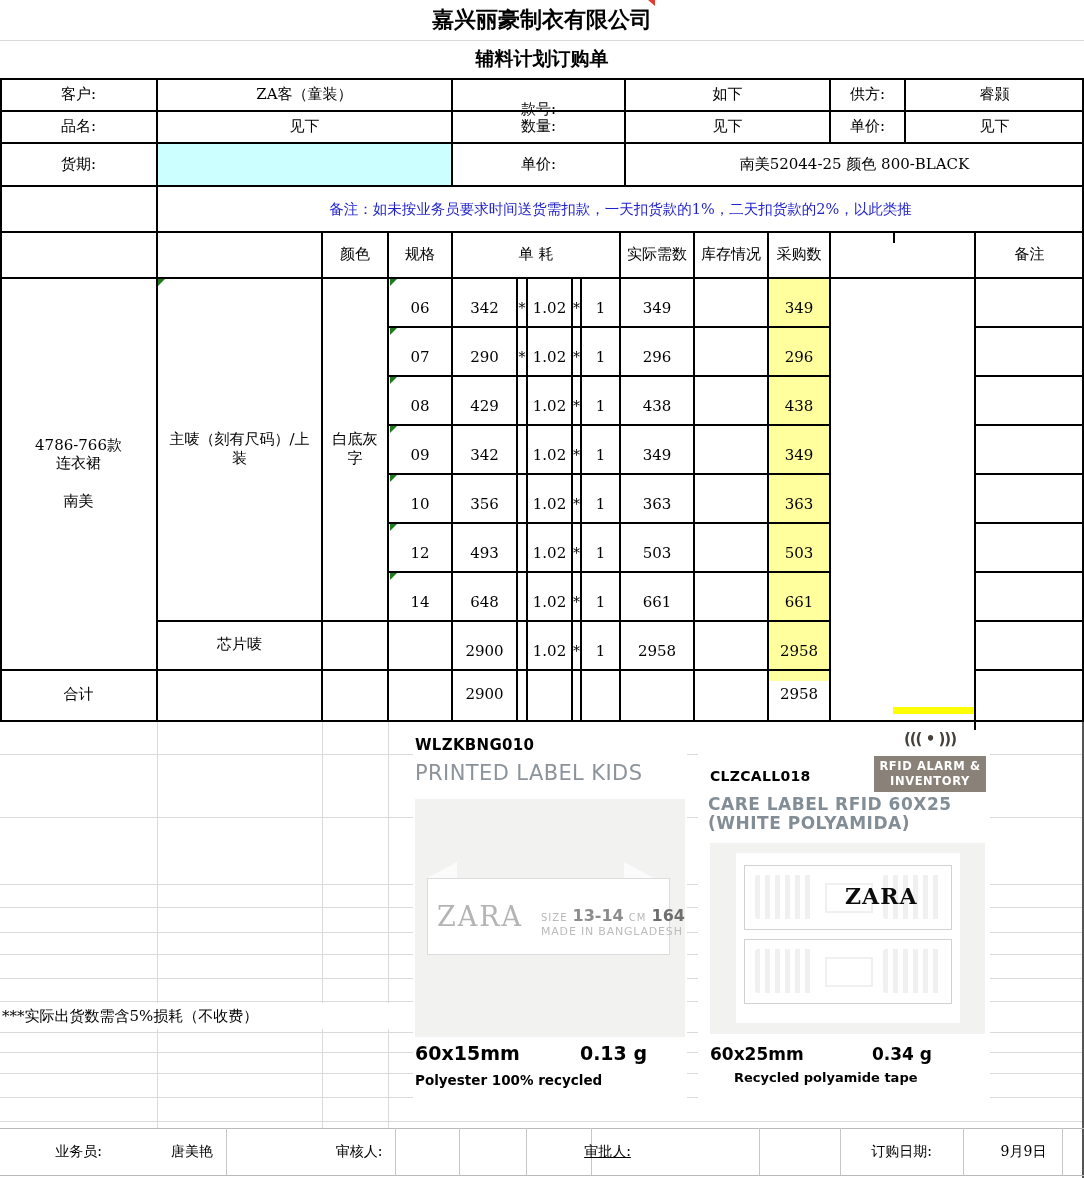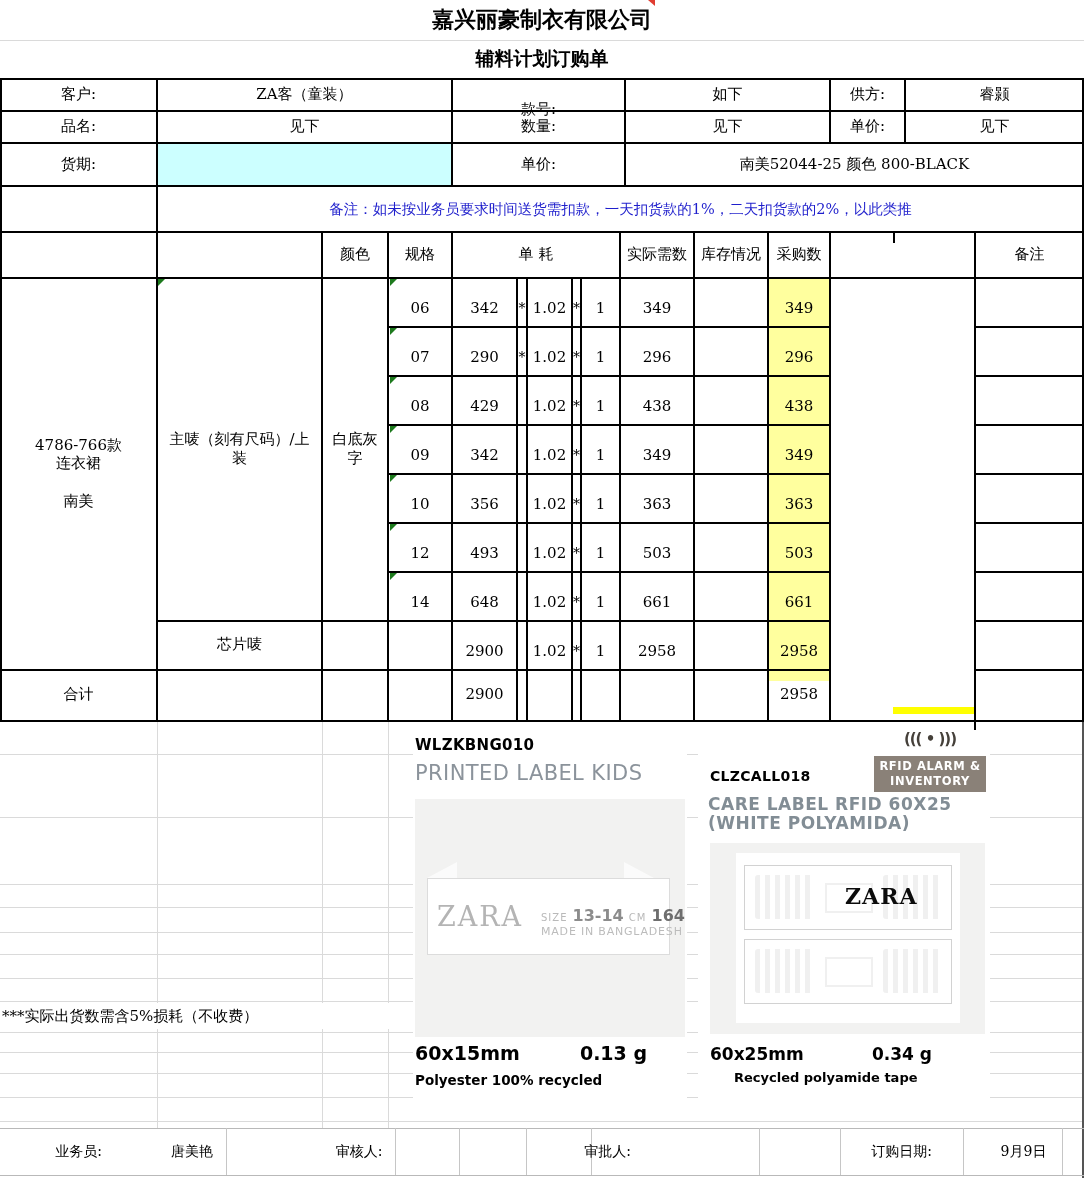--- a/index.html
+++ b/index.html
@@ -310,17 +310,17 @@
   <div class="fl" style="left:526px;top:1128px;width:1px;height:47px;background:#c6c6c6;"></div>
   <div class="fl" style="left:591px;top:1128px;width:1px;height:47px;background:#c6c6c6;"></div>
   <div class="fl" style="left:759px;top:1128px;width:1px;height:47px;background:#c6c6c6;"></div>
   <div class="fl" style="left:840px;top:1128px;width:1px;height:47px;background:#c6c6c6;"></div>
   <div class="fl" style="left:963px;top:1128px;width:1px;height:47px;background:#c6c6c6;"></div>
   <div class="fl" style="left:1062px;top:1128px;width:1px;height:47px;background:#c6c6c6;"></div>
 
   <div class="cell" style="left:0;top:1128px;width:157px;height:47px;font-size:14px;">业务员:</div>
   <div class="cell" style="left:152px;top:1128px;width:80px;height:47px;font-size:14px;">唐美艳</div>
   <div class="cell" style="left:322px;top:1128px;width:74px;height:47px;font-size:14px;">审核人:</div>
-  <div class="cell" style="left:521px;top:1128px;width:173px;height:47px;font-size:14px;">审批人:</div>
+  <div class="cell" style="left:521px;top:1128px;width:173px;height:47px;font-size:14px;text-decoration:underline;">审批人:</div>
   <div class="cell" style="left:840px;top:1128px;width:123px;height:47px;font-size:14px;">订购日期:</div>
   <div class="cell" style="left:963px;top:1128px;width:121px;height:47px;font-size:14px;">9月9日</div>
 
 </div>
 
 </body></html>

